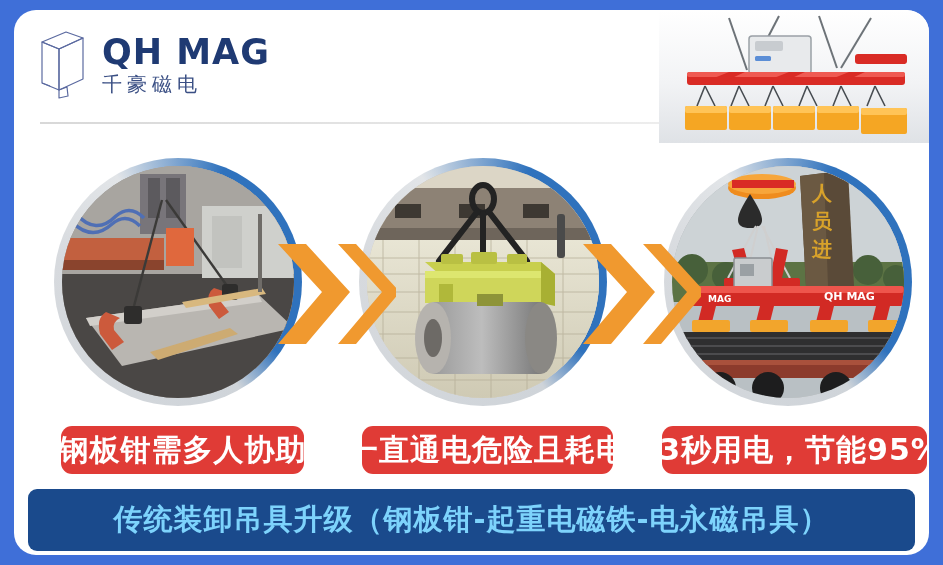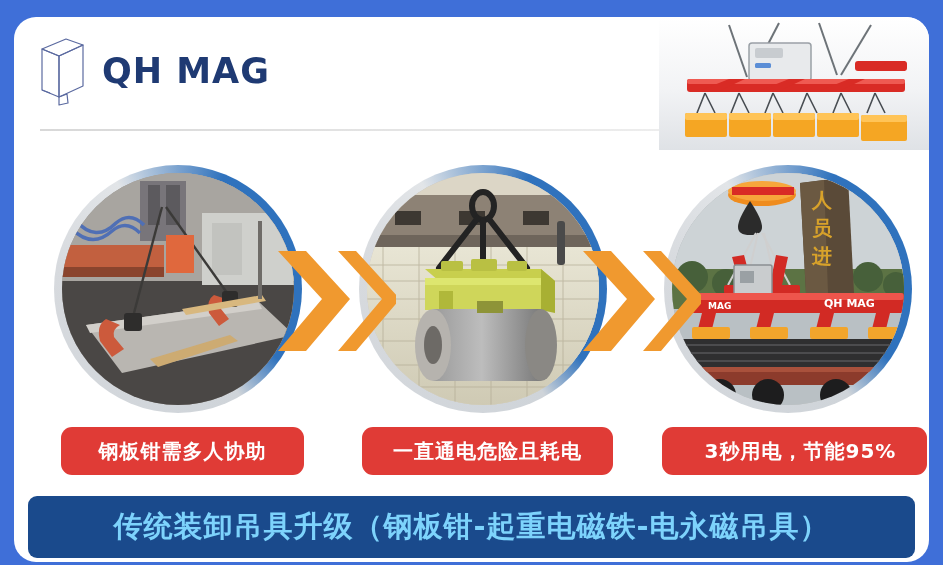--- a/index.html
+++ b/index.html
@@ -17,21 +17,21 @@
     width: 943px;
     height: 565px;
     background: #3f6fd8;
     overflow: hidden;
   }
 
   
   #card {
     position: absolute;
     left: 14px;
-    top: 17px;
+    top: 10px;
     width: 915px;
     height: 545px;
     background: #ffffff;
     border-radius: 22px;
     overflow: hidden;
   }
 
   
   #header {
     position: absolute;
@@ -146,26 +146,27 @@
   
   .pill {
     position: absolute;
     height: 48px;
     border-radius: 11px;
     background: #e03b36;
     color: #ffffff;
     display: flex;
     align-items: center;
     justify-content: center;
-    font-size: 20px;
+    font-size: 30px;
     font-weight: 700;
     letter-spacing: 1px;
     z-index: 8;
     white-space: nowrap;
     font-family: "DejaVu Sans", "Liberation Sans", sans-serif;
+    margin-top: 6px;
   }
   .pill.p1 { left: 47px;  top: 410px; width: 243px; }
   .pill.p2 { left: 348px; top: 410px; width: 251px; }
   .pill.p3 { left: 648px; top: 410px; width: 265px; padding-left: 12px; }
 
   
   #banner {
     position: absolute;
     left: 14px;
     top: 479px;
@@ -197,20 +198,21 @@
           <g fill="none" stroke="#5b6aa0" stroke-width="1.2" stroke-linejoin="round">
             <path d="M6 16 L30 6 L47 12 L23 23 Z"></path>
             <path d="M6 16 L6 57 L23 64 L23 23 Z"></path>
             <path d="M23 23 L47 12 L47 53 L23 64 Z"></path>
             <path d="M23 64 L23 72 L32 70 L31 61 Z"></path>
             <path d="M6 57 L14 60"></path>
           </g>
         </svg>
         <div class="logo-text-wrap">
           <div id="logo-wordmark">QH MAG</div>
+          <div id="logo-subtext">千豪磁电</div>
         </div>
       </div>
 
       <div id="header-divider"></div>
 
       <div id="hero-photo">
         <svg viewBox="0 0 270 133" preserveAspectRatio="xMidYMid slice" aria-hidden="true">
           <defs>
             <linearGradient id="heroBg" x1="0" y1="0" x2="0" y2="1">
               <stop offset="0" stop-color="#ffffff"></stop>

